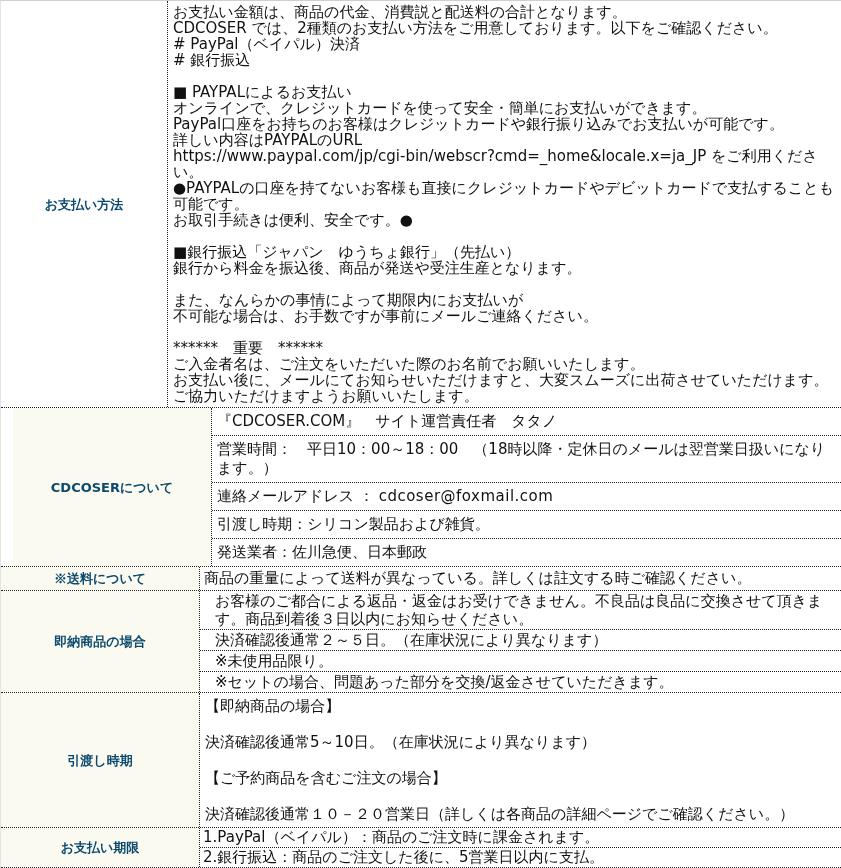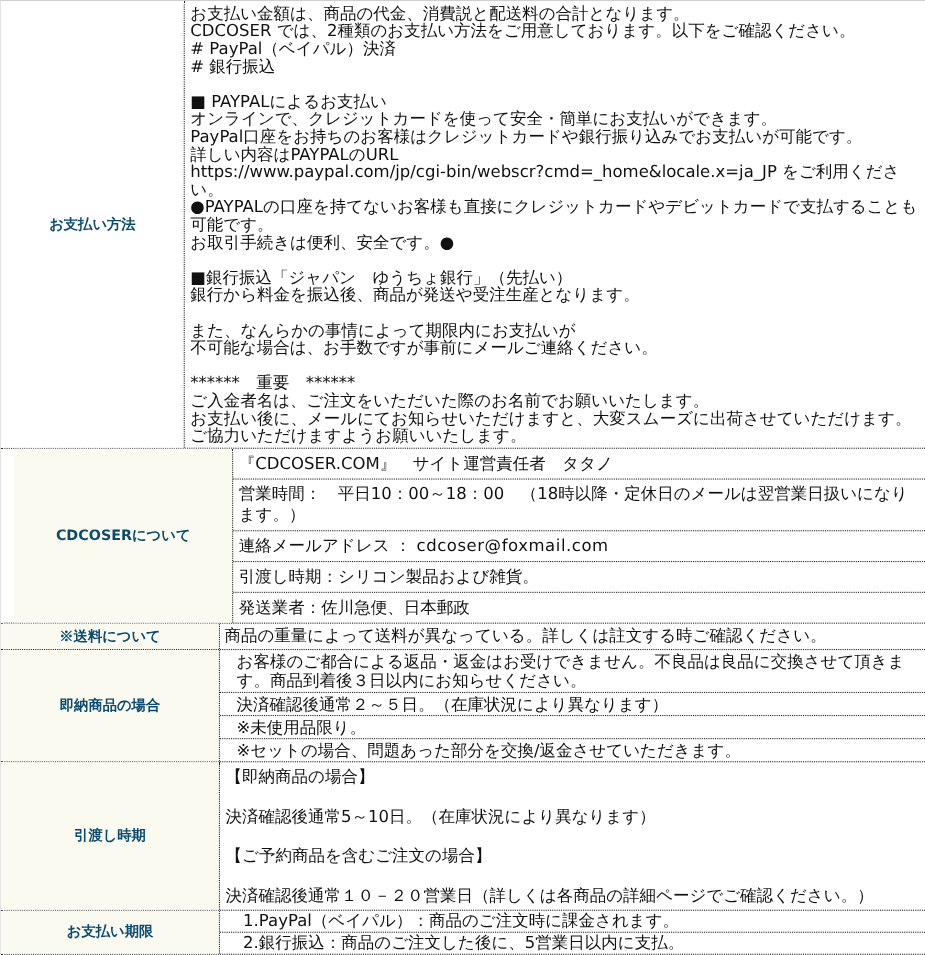--- a/index.html
+++ b/index.html
@@ -13,21 +13,21 @@
          font-weight:bold;color:#0c4a6e;font-size:13px;line-height:17px;padding:0 6px;box-sizing:border-box;}
   .row.top .hcell{width:167px;background:#ffffff;}
   .cells{flex:1;display:flex;flex-direction:column;min-width:0;}
   .cell{padding:2px 4px;line-height:19px;font-size:15px;white-space:pre-line;
         border-bottom:1px dotted #222;flex:1;}
   .cell:last-child{border-bottom:none;}
   .row.top .cell{font-size:15px;line-height:16px;padding:3px 5px;}
   .row-about .cell{padding:4px 5px;}
   .row-delivery .cell{line-height:18px;padding:4px 5px;}
   .row-defect .cell{padding:1px 15px;line-height:18px;}
-  .row-deadline .cell{padding:1px 21px;line-height:17px;}
+  .row-deadline .cell{padding:1px 3px;line-height:17px;}
   .cell b{font-weight:normal;letter-spacing:0.5px;}
 </style>
 </head>
 <body>
 
 <div class="page">
   <div class="table">
       <div class="row top row-payment-method">
         <div class="hcell">お支払い方法</div>
         <div class="cells">

